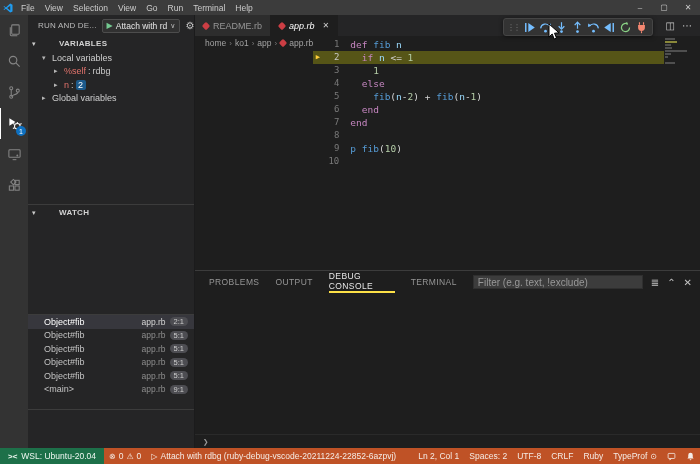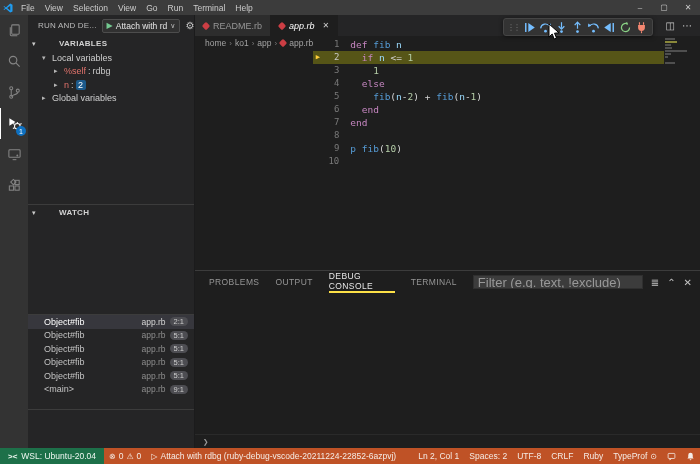--- a/index.html
+++ b/index.html
@@ -120,21 +120,21 @@
   .mm-bar.current { background:#8a883a; opacity:1; }
 
   
   .panel { height:178px; border-top:1px solid #3c3c3c; display:flex; flex-direction:column; }
   .panel-tabs { height:22px; display:flex; align-items:center; padding:0 8px 0 14px; gap:16px; }
   .ptab { font-size:8.5px; letter-spacing:.4px; color:#969696; height:100%;
     display:flex; align-items:center; border-bottom:1px solid transparent; }
   .ptab.active { color:#e7e7e7; border-bottom:2px solid #fde047; }
   .panel-right { margin-left:auto; display:flex; align-items:center; gap:8px; }
   .filter-input { width:170px; height:14px; background:#3c3c3c; border:1px solid #2f2f2f;
-    color:#bbbbbb; font-size:13px; padding:0 4px; font-family:"Liberation Sans",sans-serif; }
+    color:#bbbbbb; font-size:10px; padding:0 4px; font-family:"Liberation Sans",sans-serif; }
   .filter-input::placeholder { color:#989898; }
   .panel-icon { color:#c5c5c5; font-size:10px; }
   .panel-body { flex:1; }
   .panel-prompt { height:14px; border-top:1px solid #2a2a2a; display:flex; align-items:center;
     padding-left:8px; font-size:9px; color:#9a9a9a; font-family:"DejaVu Sans Mono",monospace; }
 
   
   .statusbar { height:16px; background:#bf5226; display:flex; align-items:center;
     font-size:8.5px; color:#f5ece6; }
   .sb-remote { height:16px; background:#1d7049; display:flex; align-items:center; gap:4px;

